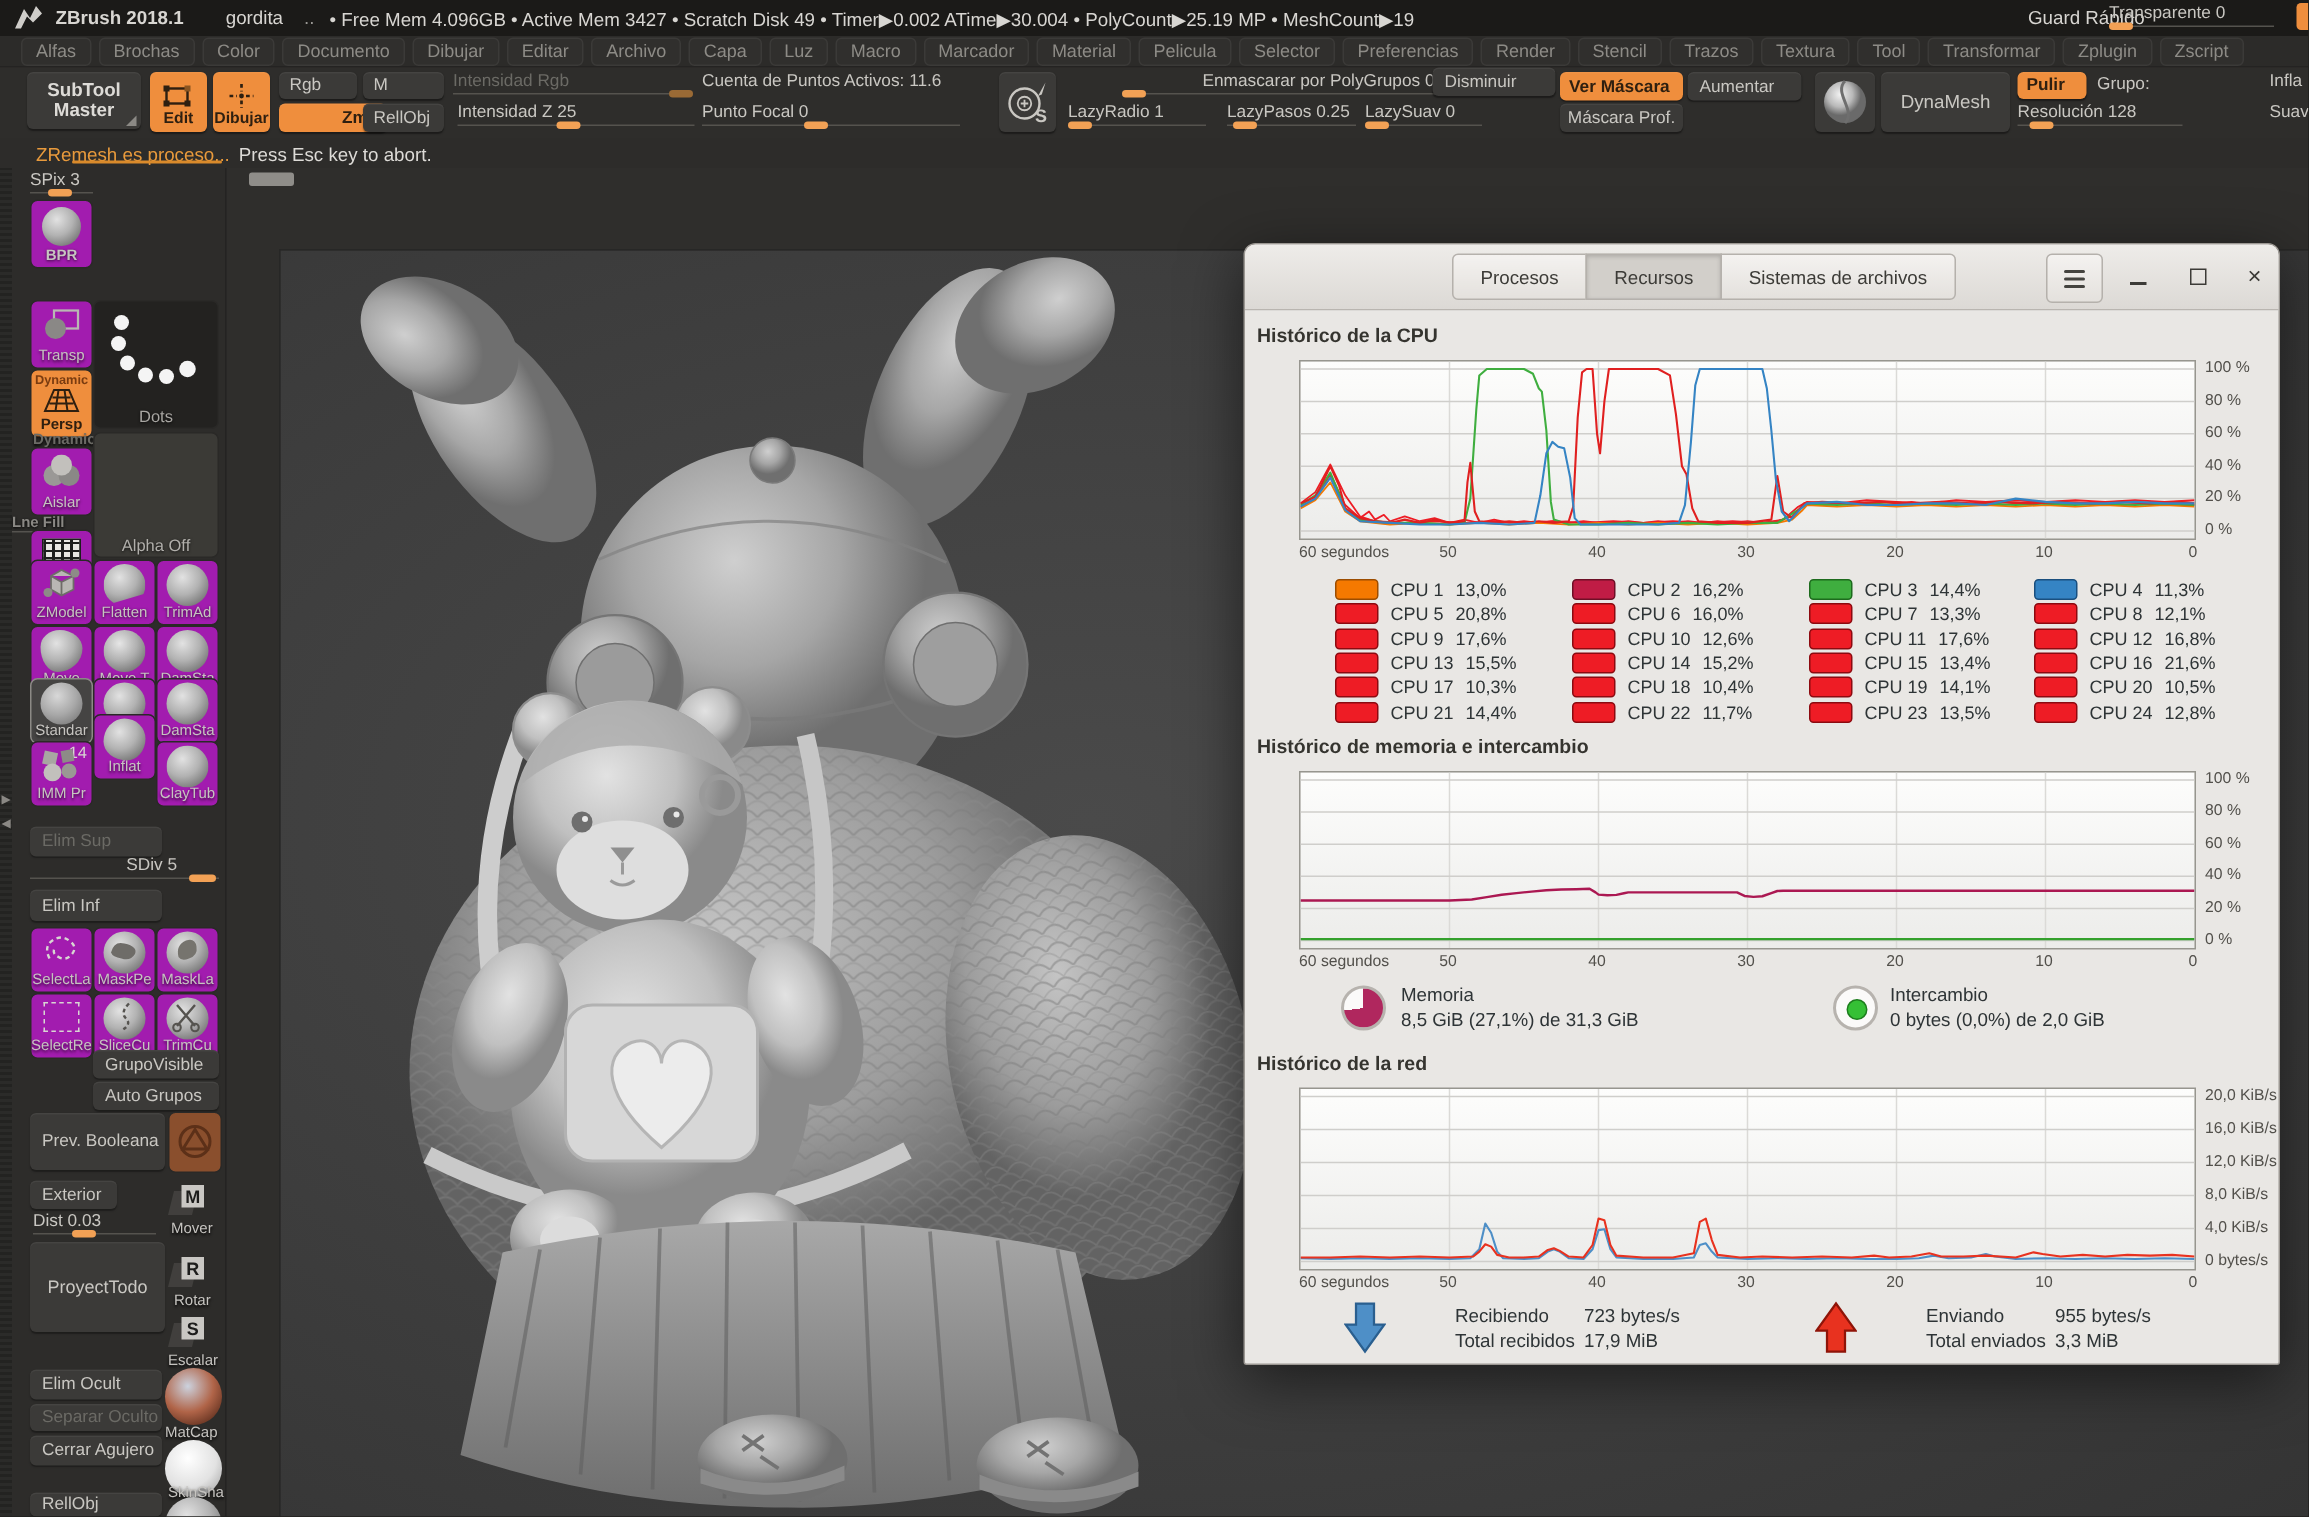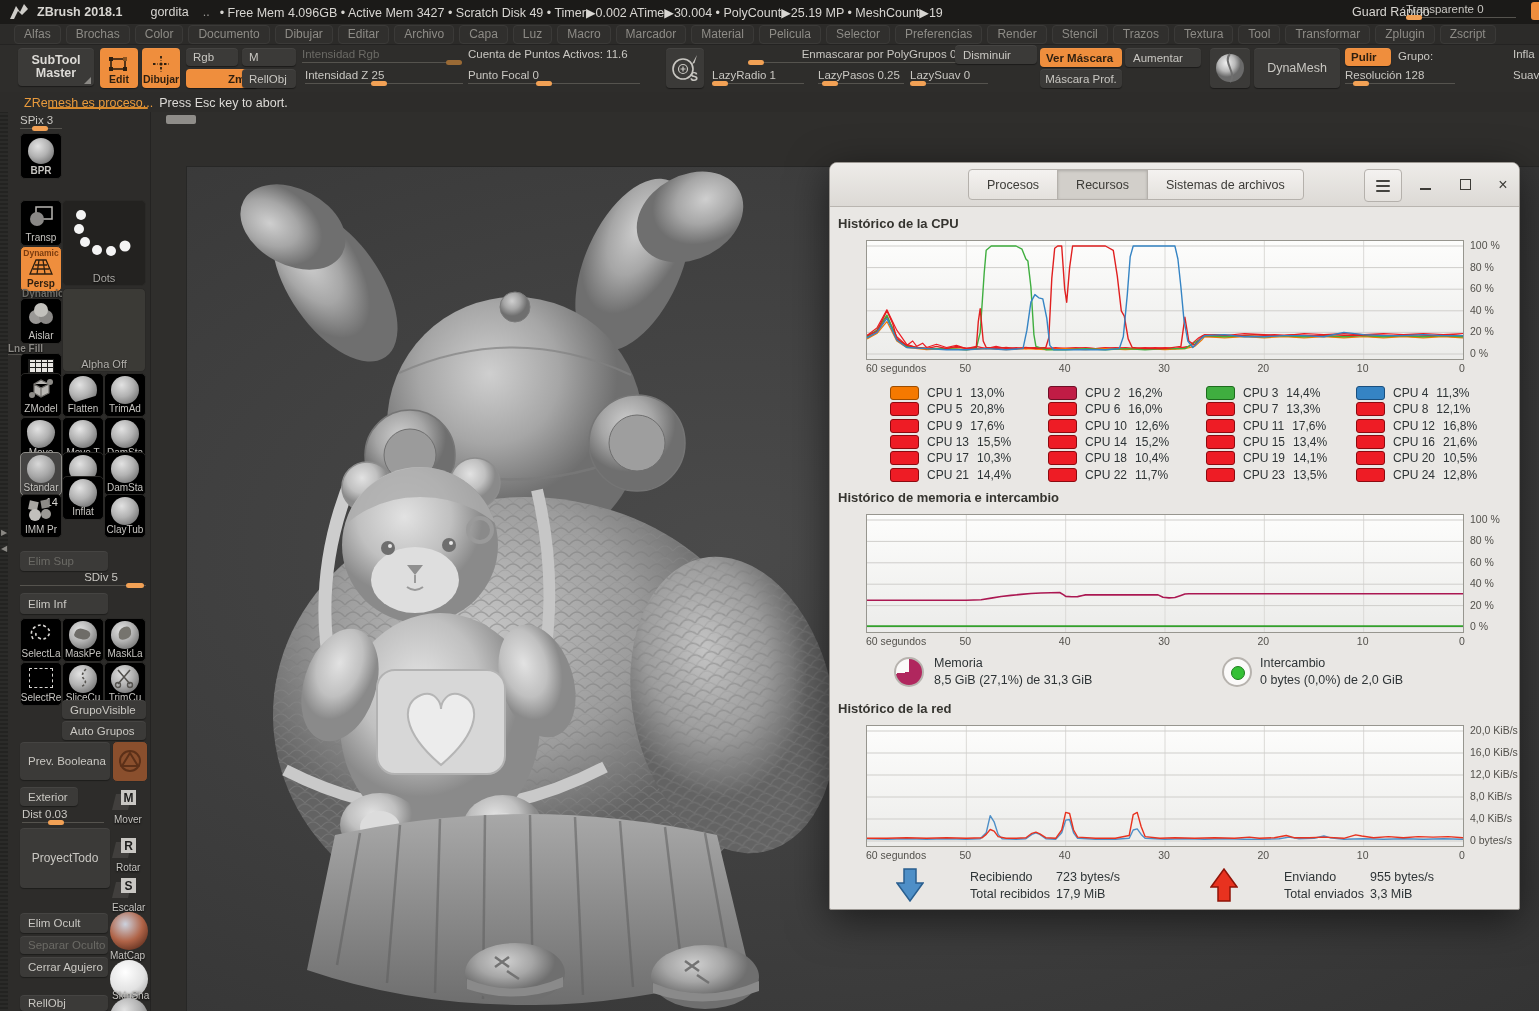--- a/index.html
+++ b/index.html
@@ -27,21 +27,21 @@
   .slider.dis .lab{color:#6b6a65;}
   .statusline{left:0;top:92px;width:1539px;height:21px;background:#2d2c2a;font-size:12.5px;
               display:flex;align-items:center;padding-left:24px;box-sizing:border-box;gap:6px;}
   .status-orange{color:#e89a3c;}
   .status-white{color:#dddbd7;}
   .status-bar{position:absolute;left:48px;top:107px;width:100px;height:2px;background:#d98a2b;border-radius:2px;}
   
   .rail{left:0;top:112px;width:8px;height:899px;background:#232321;
         background-image:repeating-linear-gradient(0deg,#2b2b29 0 2px,#232321 2px 4px);}
   .sidebar{left:8px;top:112px;width:142px;height:899px;background:#2d2c2a;border-right:1px solid #242322;}
-  .tile{position:absolute;background:#000000;border:1px solid #2a2927;border-radius:5px;
+  .tile{position:absolute;background:#a21caf;border:1px solid #2a2927;border-radius:5px;
         display:flex;flex-direction:column;align-items:center;justify-content:flex-end;overflow:hidden;}
   .tile.sel{border-color:#8c8a86;background:#454443;}
   .tile.orange{background:#ef8e3d;}
   .tlabel{font-size:10px;color:#c6c4c0;text-shadow:0 1px 2px rgba(0,0,0,.7);line-height:12px;padding-bottom:1px;white-space:nowrap;}
   .tile.orange .tlabel{color:#2e1f10;text-shadow:none;font-weight:bold;}
   .sphere{border-radius:50%;background:radial-gradient(circle at 38% 32%,#e2e2e2,#b2b2b2 45%,#787878 80%,#5c5c5c);}
   .darktile{background:#232220;}
   .sbtn{position:absolute;background:#3b3a38;border-radius:4px;color:#c9c7c2;font-size:11.5px;
         display:flex;align-items:center;padding-left:8px;box-sizing:border-box;
         box-shadow:inset 0 1px 0 rgba(255,255,255,.05),0 1px 1px rgba(0,0,0,.35);}

